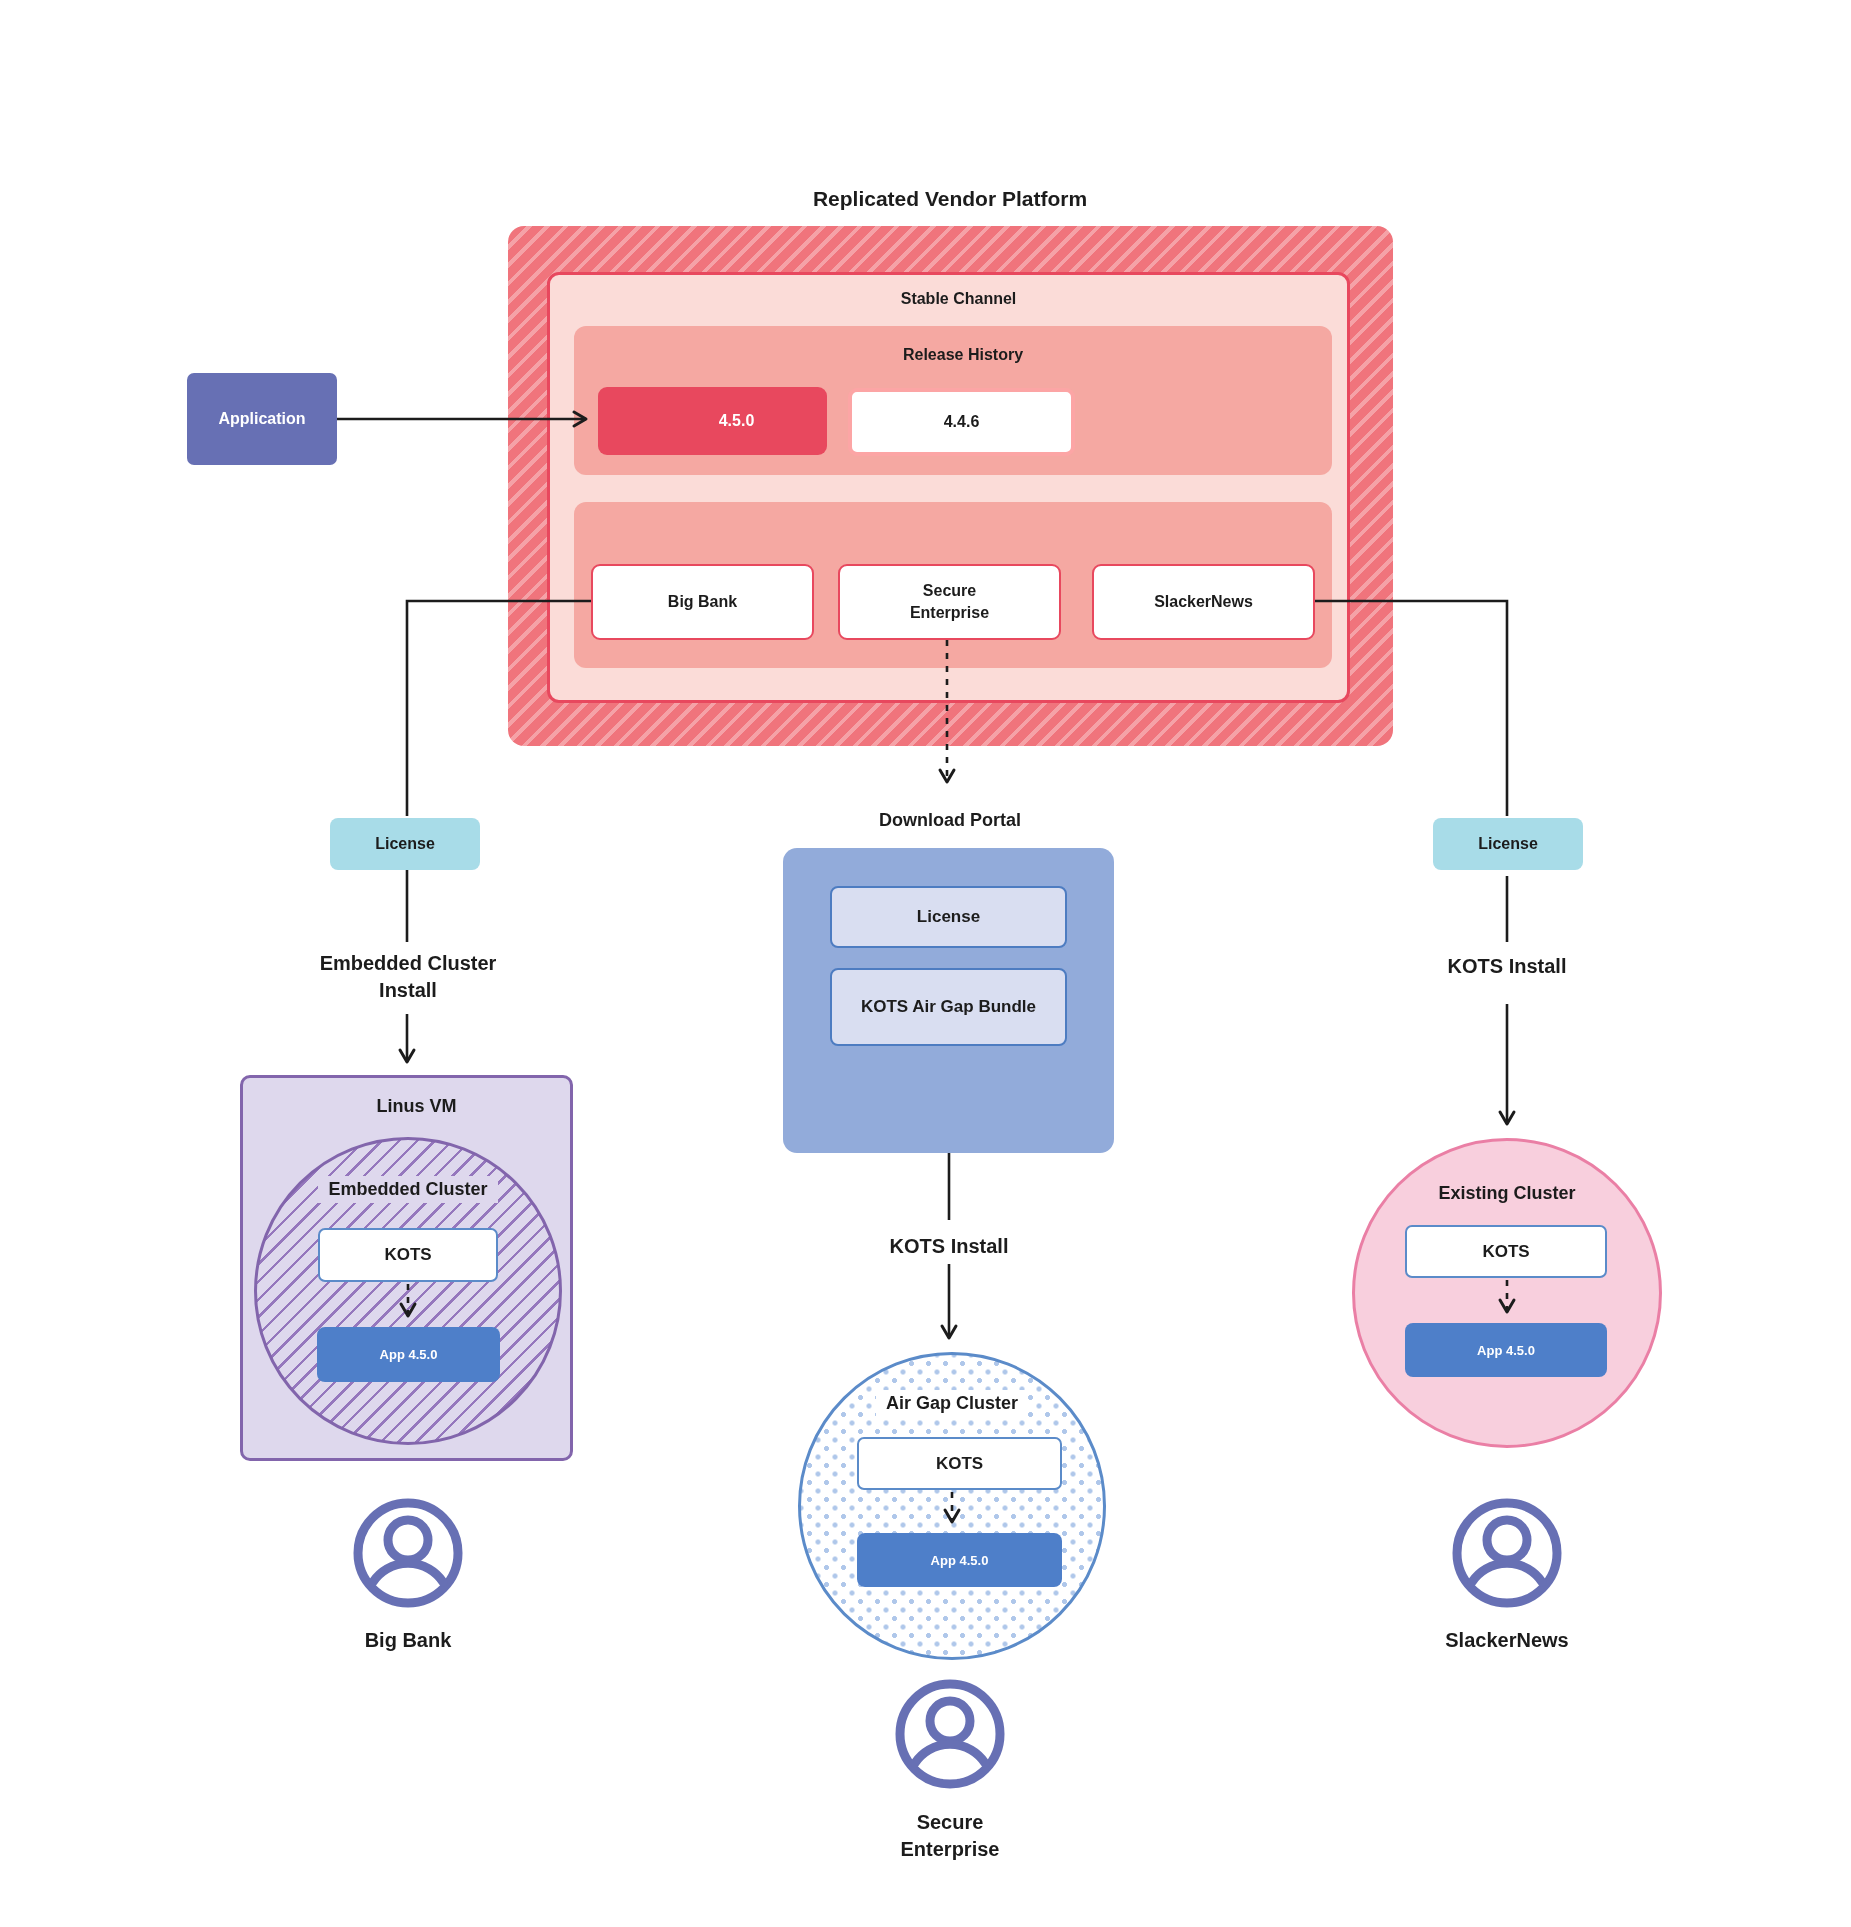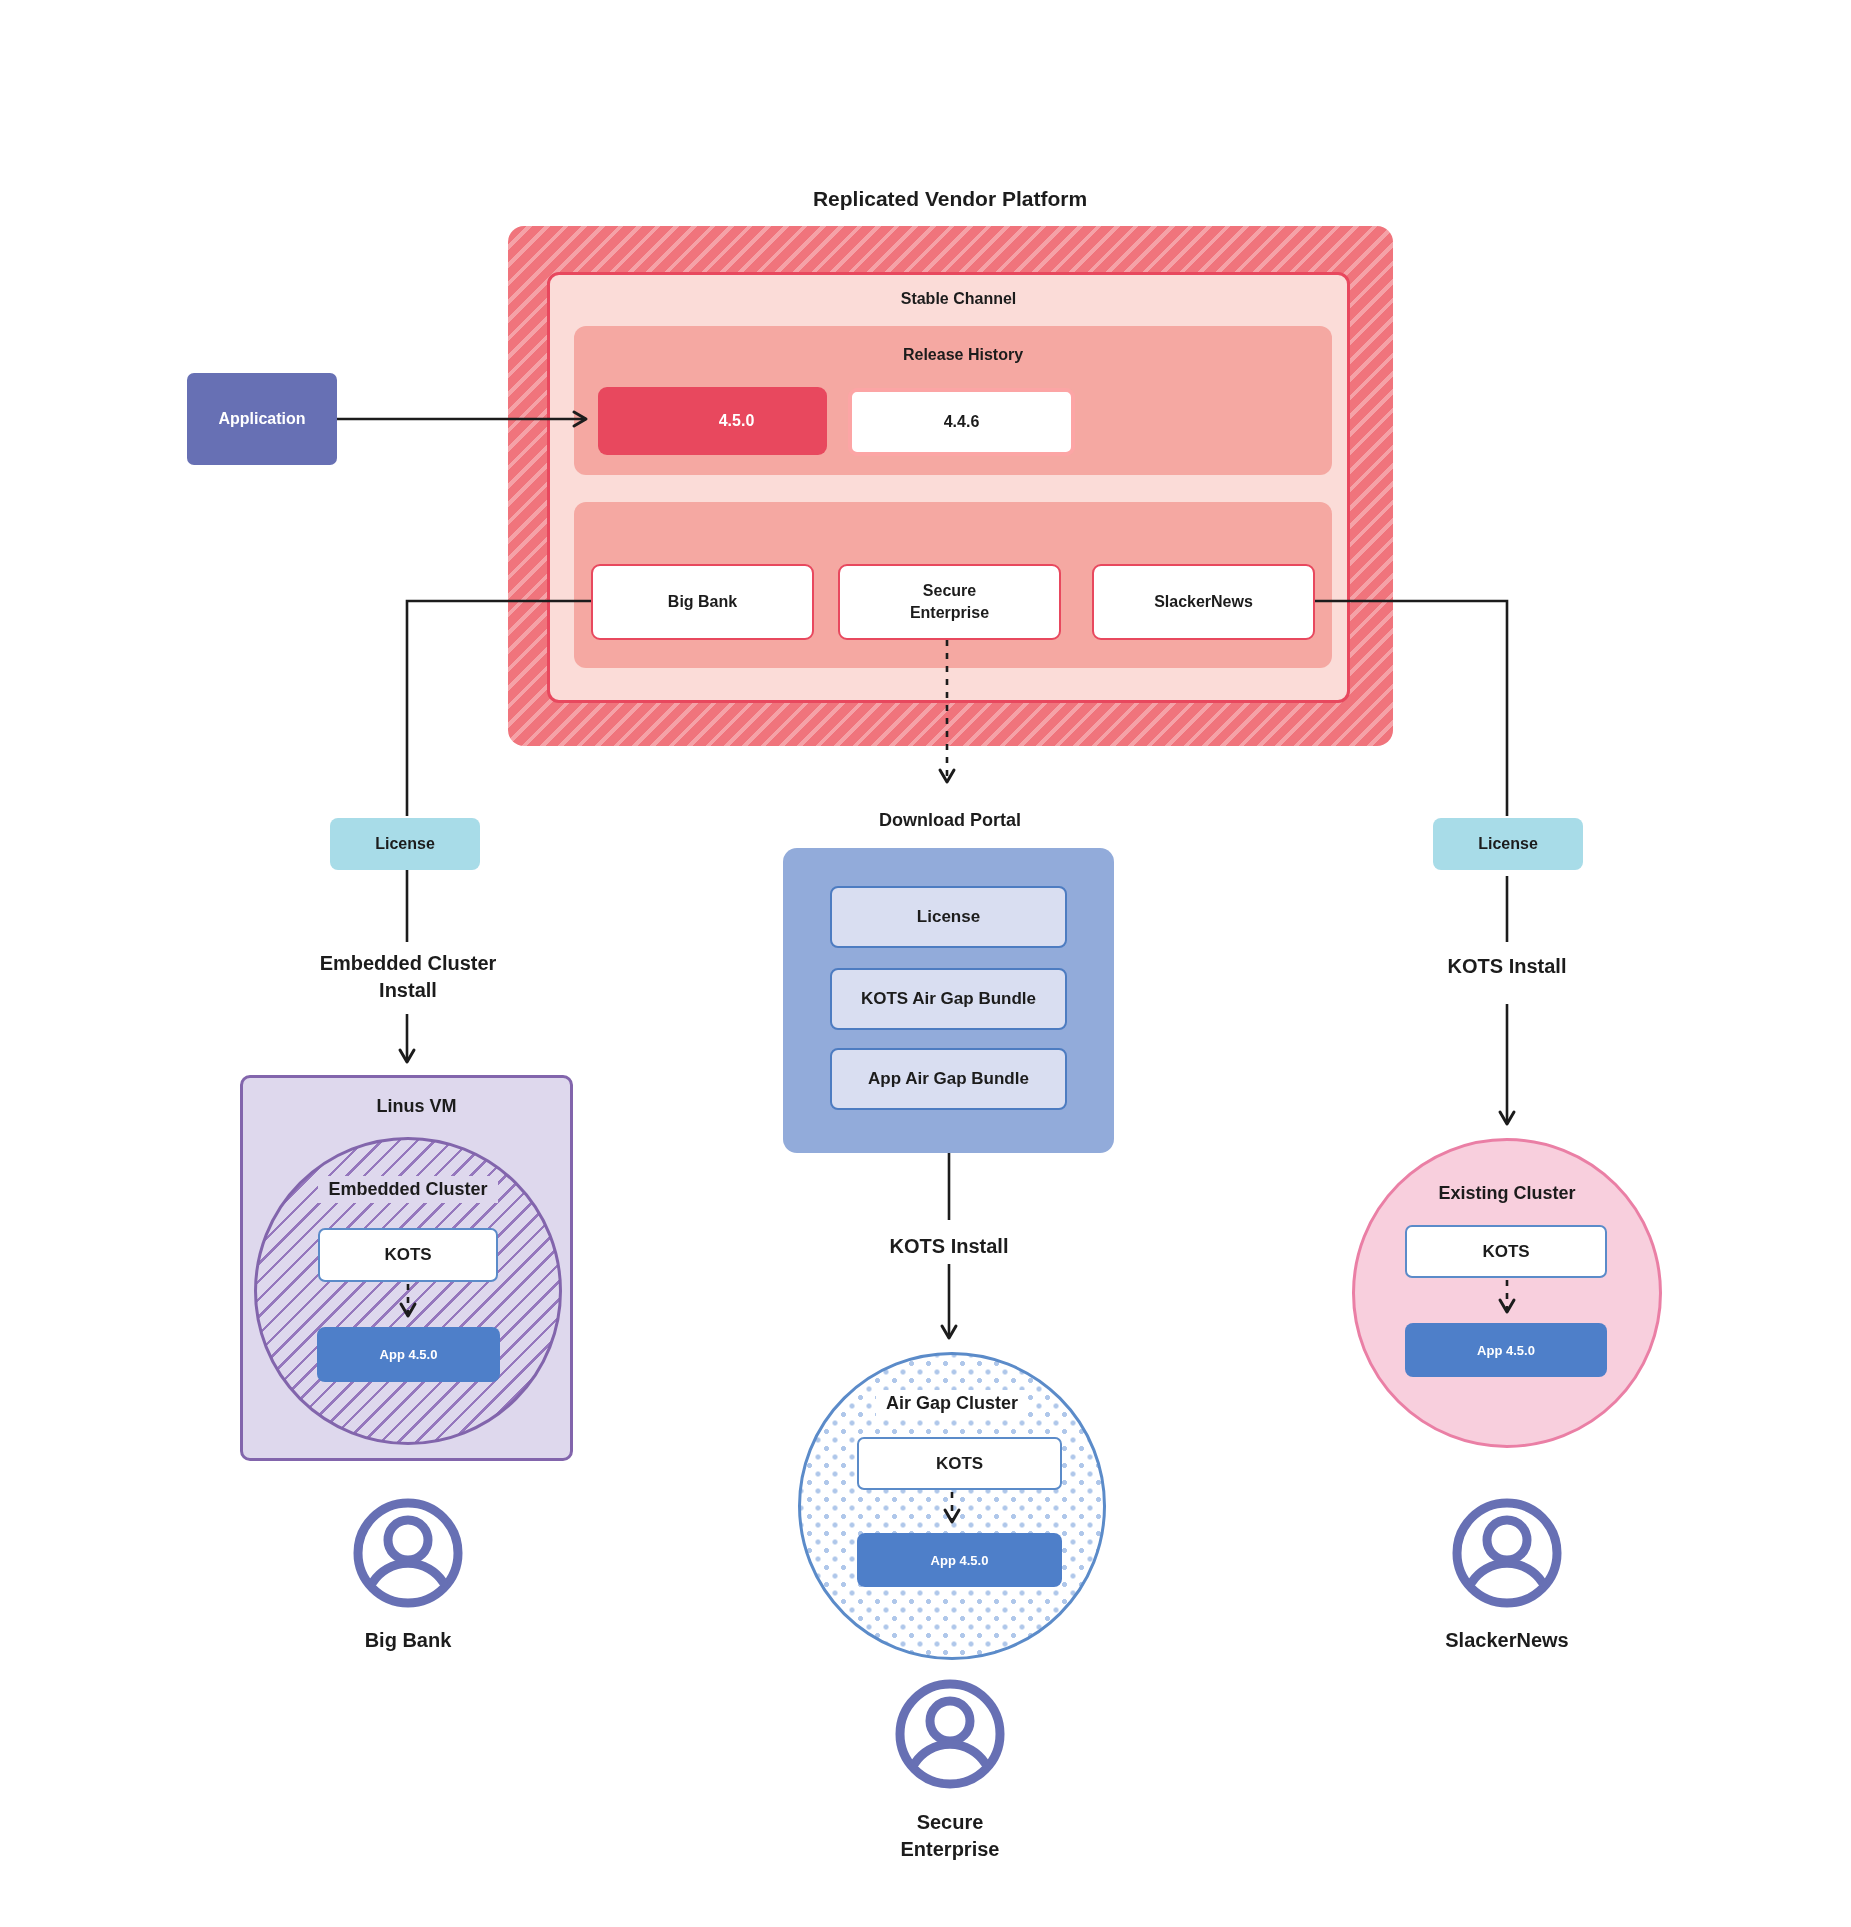--- a/index.html
+++ b/index.html
@@ -84,22 +84,21 @@
   <div class="abs hatch-circle" style="left:254px;top:1137px;width:308px;height:308px;"></div>
   <div class="abs ctr circle-title" style="left:258px;top:1176px;width:300px;height:26px;">
     <span class="pad" style="background:#DED8ED;text-align:right;">Embedded Cluster</span>
   </div>
   <div class="abs ctr kots-box" style="left:318px;top:1228px;width:180px;height:54px;">KOTS</div>
   <div class="abs ctr appver-box" style="left:317px;top:1327px;width:183px;height:55px;">App 4.5.0</div>
 
   <div class="abs ctr flow-label" style="left:800px;top:806px;width:300px;height:28px;font-size:18px;">Download Portal</div>
   <div class="abs portal-box" style="left:783px;top:848px;width:331px;height:305px;"></div>
   <div class="abs ctr portal-item" style="left:830px;top:886px;width:237px;height:62px;">License</div>
-  <div class="abs ctr portal-item" style="left:830px;top:968px;width:237px;height:62px;">KOTS Air Gap Bundle</div>
-  <div class="abs ctr portal-item" style="left:830px;top:1048px;width:237px;height:62px;">App Air Gap Bundle</div>
+  <div class="abs ctr portal-item" style="left:830px;top:968px;width:237px;height:78px;">KOTS Air Gap Bundle</div>
   <div class="abs ctr flow-label" style="left:799px;top:1232px;width:300px;height:28px;">KOTS Install</div>
 
   <div class="abs dot-circle" style="left:798px;top:1352px;width:308px;height:308px;"></div>
   <div class="abs ctr circle-title" style="left:802px;top:1390px;width:300px;height:26px;">
     <span class="pad" style="background:#ffffff;">Air Gap Cluster</span>
   </div>
   <div class="abs ctr kots-box" style="left:857px;top:1437px;width:205px;height:53px;">KOTS</div>
   <div class="abs ctr appver-box" style="left:857px;top:1533px;width:205px;height:54px;">App 4.5.0</div>
 
   <div class="abs ctr license-box" style="left:1433px;top:818px;width:150px;height:52px;">License</div>

